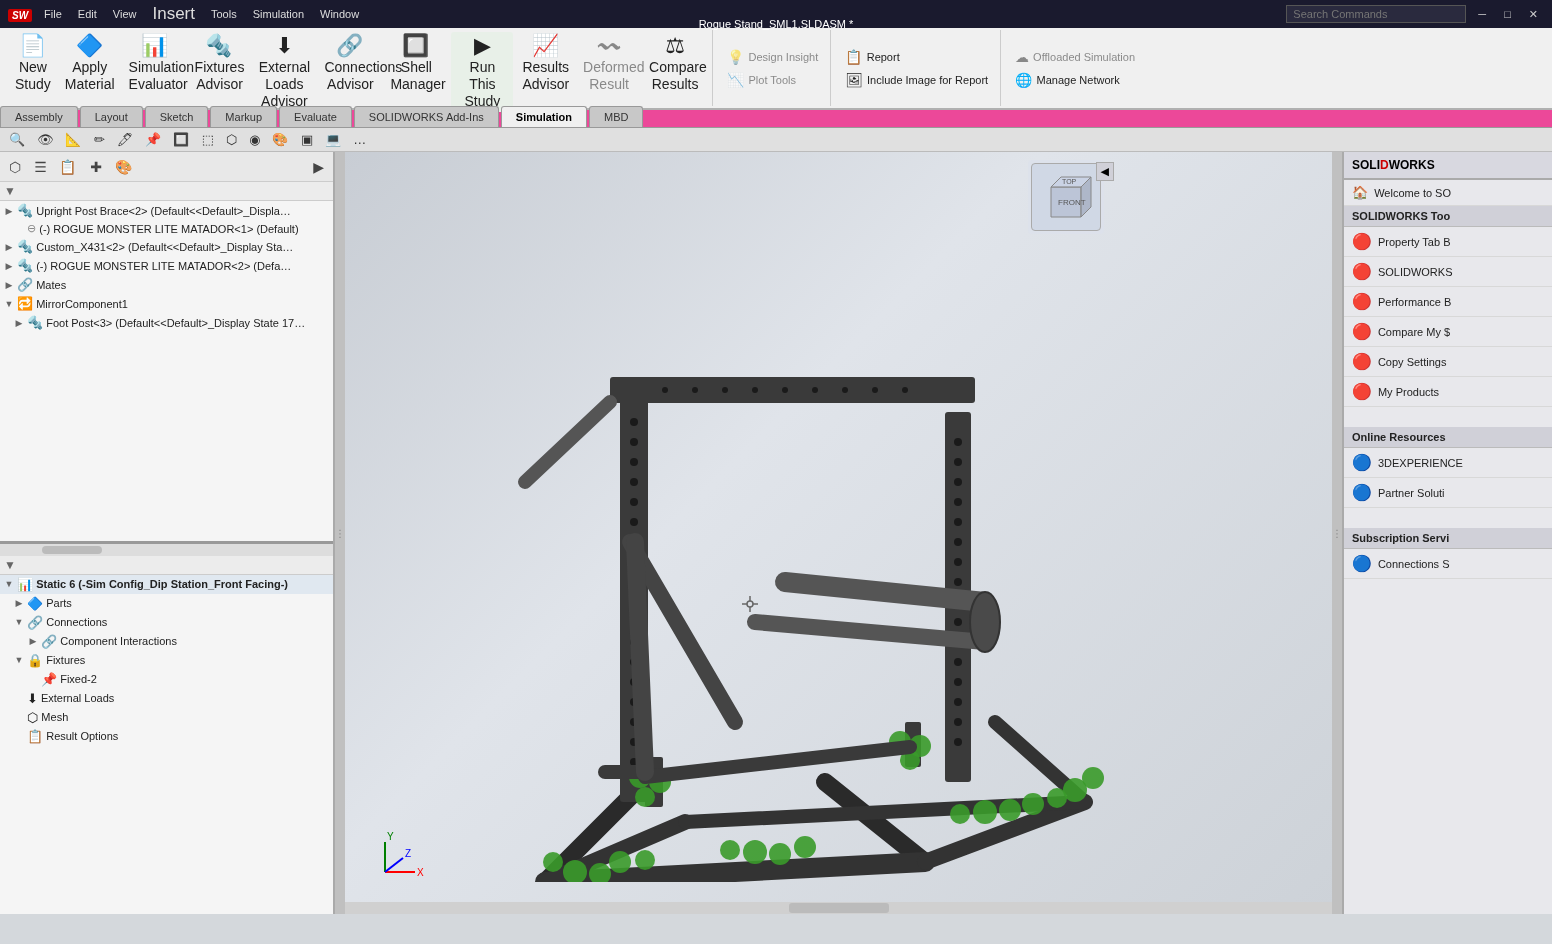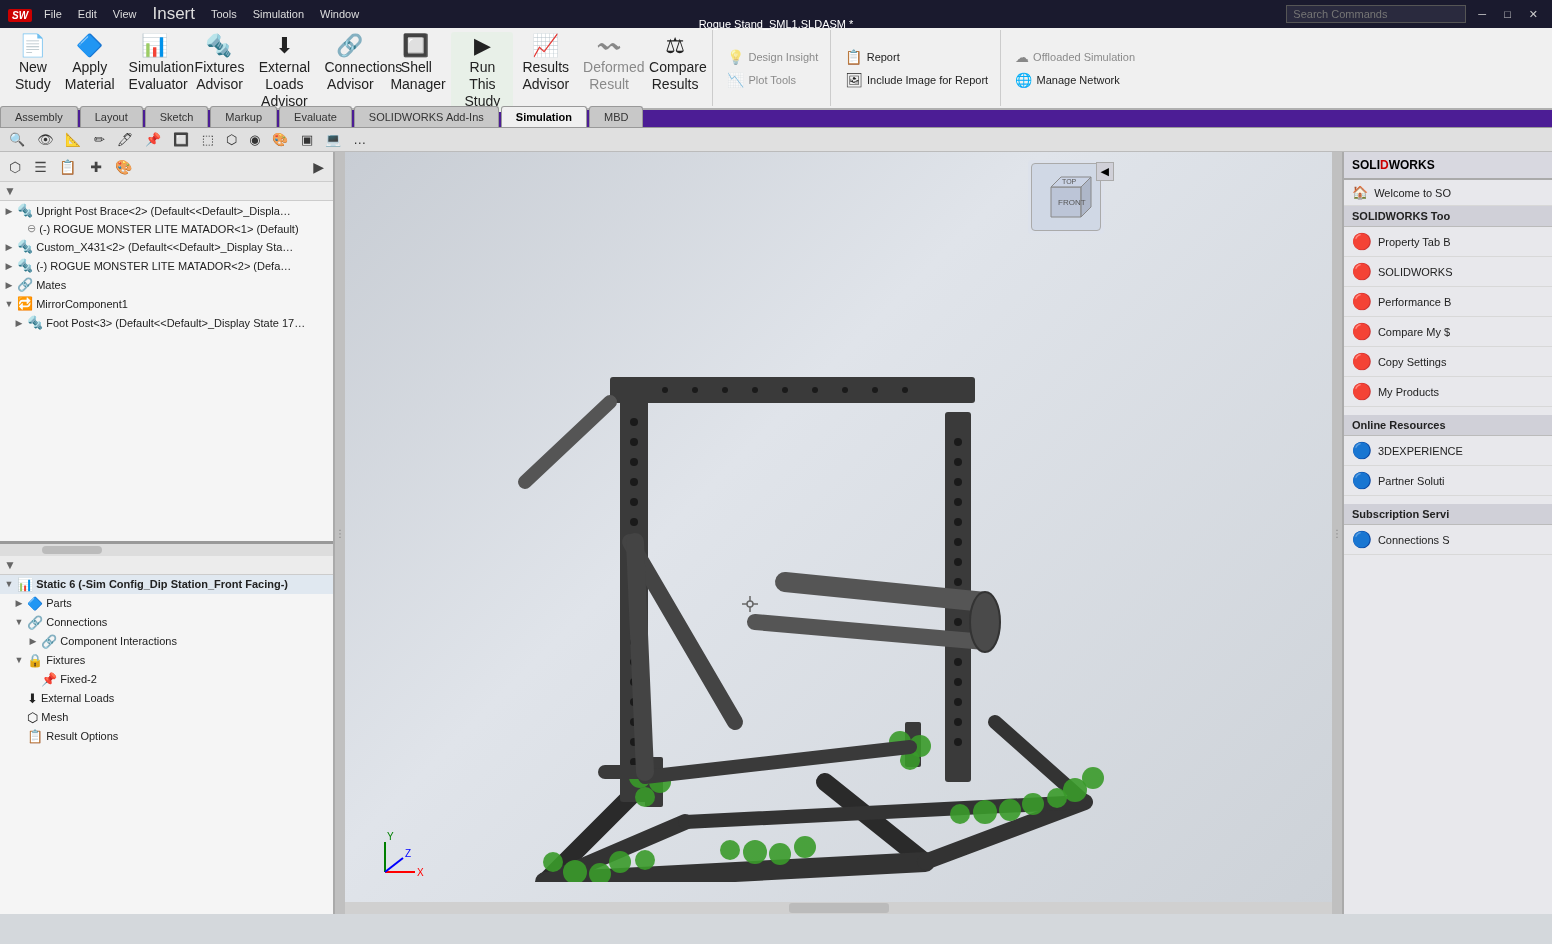--- a/index.html
+++ b/index.html
@@ -67,21 +67,21 @@
       font-size: 11px;
       color: #222;
       border-radius: 2px;
       white-space: nowrap;
     }
     .ribbon-btn-sm .icon-sm { font-size: 14px; }
 
     
     #tabbar {
       height: 18px;
-      background: #4c1d95;
+      background: #ec4899;
       display: flex;
       align-items: flex-end;
       border-bottom: 1px solid #999;
     }
     .tab {
       padding: 4px 14px;
       font-size: 11px;
       cursor: pointer;
       background: #c8c8c8;
       border: 1px solid #999;
@@ -236,21 +236,21 @@
       display: flex;
       align-items: center;
       gap: 6px;
       padding: 5px 8px;
       cursor: pointer;
       font-size: 11px;
       color: #222;
       border-bottom: 1px solid #d8d8d8;
     }
     .rp-item .rp-icon { font-size: 16px; }
-    .rp-section { margin-bottom: 8px; }
+    .rp-section { margin-bottom: 20px; }
 
     
     #tree-upper::-webkit-scrollbar { width: 8px; }
     #tree-upper::-webkit-scrollbar-track { background: #eee; }
     #tree-upper::-webkit-scrollbar-thumb { background: #bbb; }
     #tree-lower::-webkit-scrollbar { width: 8px; }
     #tree-lower::-webkit-scrollbar-track { background: #eee; }
     #tree-lower::-webkit-scrollbar-thumb { background: #bbb; }
 
     

